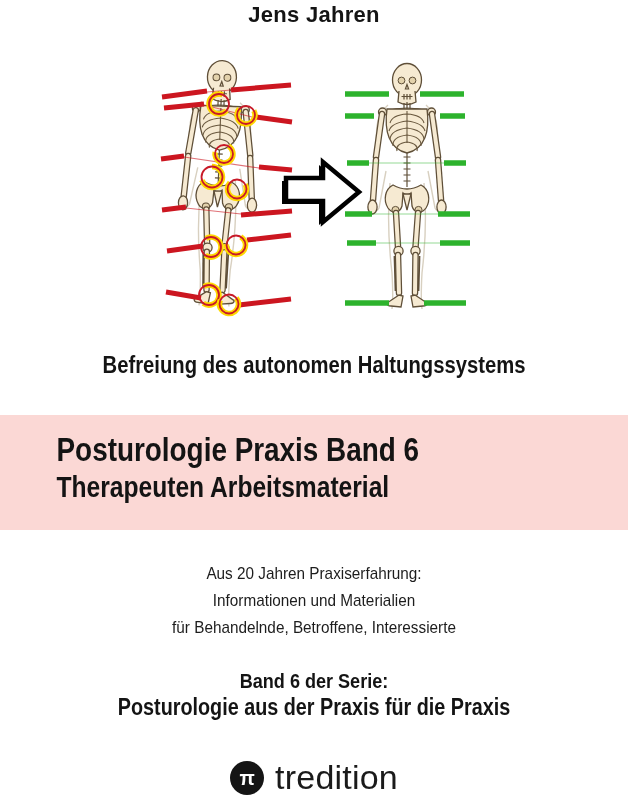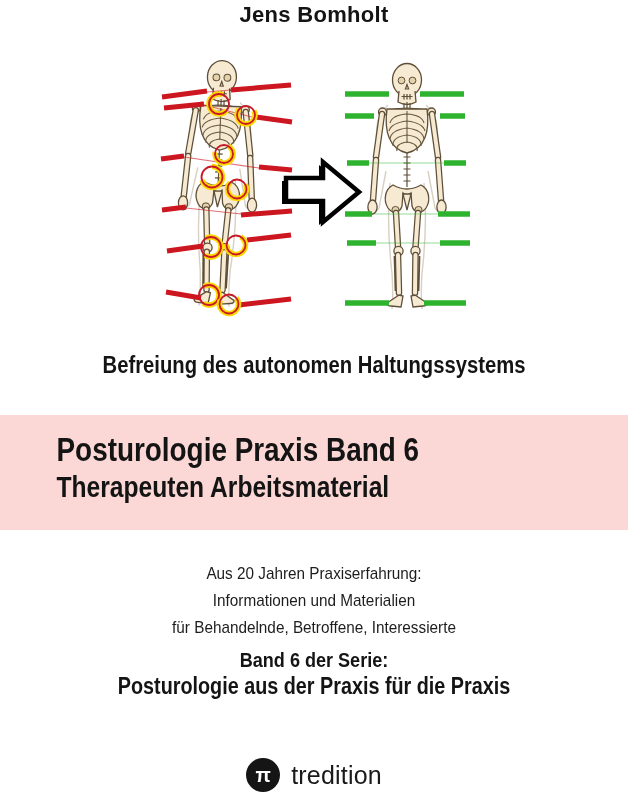--- a/index.html
+++ b/index.html
@@ -25,30 +25,30 @@
         background:var(--band-pink);text-align:left;}
   .band-title{margin-top:17px;font-size:34px;line-height:34px;font-weight:bold;
               transform:scaleX(.82);transform-origin:50% 50%;}
   .band-subtitle{margin-top:6px;font-size:30px;line-height:30px;font-weight:bold;
                  transform:scaleX(.82);transform-origin:50% 50%;}
 
   .description{position:absolute;top:560px;left:0;width:100%;text-align:center;
                font-size:17px;line-height:27px;color:#1d1d1d;}
   .description .line{transform:scaleX(.9);transform-origin:50% 50%;}
 
-  .series{position:absolute;top:647px;left:0;width:100%;text-align:center;font-weight:bold;}
+  .series{position:absolute;top:668px;left:0;width:100%;text-align:center;font-weight:bold;}
   .series .line1{font-size:21px;line-height:26px;transform:scaleX(.86);transform-origin:50% 50%;}
   .series .line2{font-size:23px;line-height:27px;transform:scaleX(.86);transform-origin:50% 50%;}
 
   .publisher-row{position:absolute;top:758px;left:0;width:100%;
                  display:flex;justify-content:center;align-items:center;gap:11px;}
   .logo-circle{width:34px;height:34px;border-radius:50%;background:#151515;color:#fff;
                display:flex;align-items:center;justify-content:center;
                font-size:20px;font-weight:bold;line-height:1;}
-  .publisher-name{font-size:25px;color:#1a1a1a;letter-spacing:.2px;}
+  .publisher-name{font-size:34px;color:#1a1a1a;letter-spacing:.2px;}
 
   
   .bone{fill:#f6ead2;stroke:#5f4f38;stroke-width:1.3;}
   .socket{fill:#e3d2ac;stroke:#5f4f38;stroke-width:1;}
   .bone-line{stroke:#5f4f38;fill:none;stroke-width:1.2;}
   .rib{stroke:#6b5a40;fill:none;stroke-width:1.1;}
   .limb-out{stroke:#5f4f38;stroke-width:6.5;stroke-linecap:round;}
   .limb-in{stroke:#f6ead2;stroke-width:4;stroke-linecap:round;}
   .fibula{stroke:#5f4f38;stroke-width:1.8;}
   .skin{stroke:#d8d0c0;fill:none;stroke-width:1.4;}
@@ -59,21 +59,21 @@
   .joint-glow{stroke:var(--joint-yellow);stroke-width:5.5;fill:none;}
   .joint-ring{stroke:#c81a28;stroke-width:1.8;fill:none;}
   .arrow-shadow{fill:#000;}
   .arrow-body{fill:#fff;stroke:#000;stroke-width:4.5;stroke-linejoin:miter;}
 </style>
 </head>
 <body>
 
 <div class="cover">
 
-  <div class="author">Jens Bomholt</div>
+  <div class="author">Jens Jahren</div>
 
   <div class="figure-area">
     <svg width="628" height="278" viewBox="0 0 628 278">
       <defs>
         <g id="skeleton">
 
           <path class="skin" d="M26,42 C19,48 16,55 15,63 L10,136 C9,146 14,151 17,145 L24,108 M64,42 C71,48 74,55 75,63 L80,136 C81,146 76,151 73,145 L66,108"></path>
           <path class="skin" d="M28,120 C25,155 27,185 30,210 C31,228 31,238 30,246 M62,120 C65,155 63,185 60,210 C59,228 59,238 60,246"></path>
 
           <ellipse class="bone" cx="45" cy="17" rx="14.5" ry="16.5"></ellipse>

